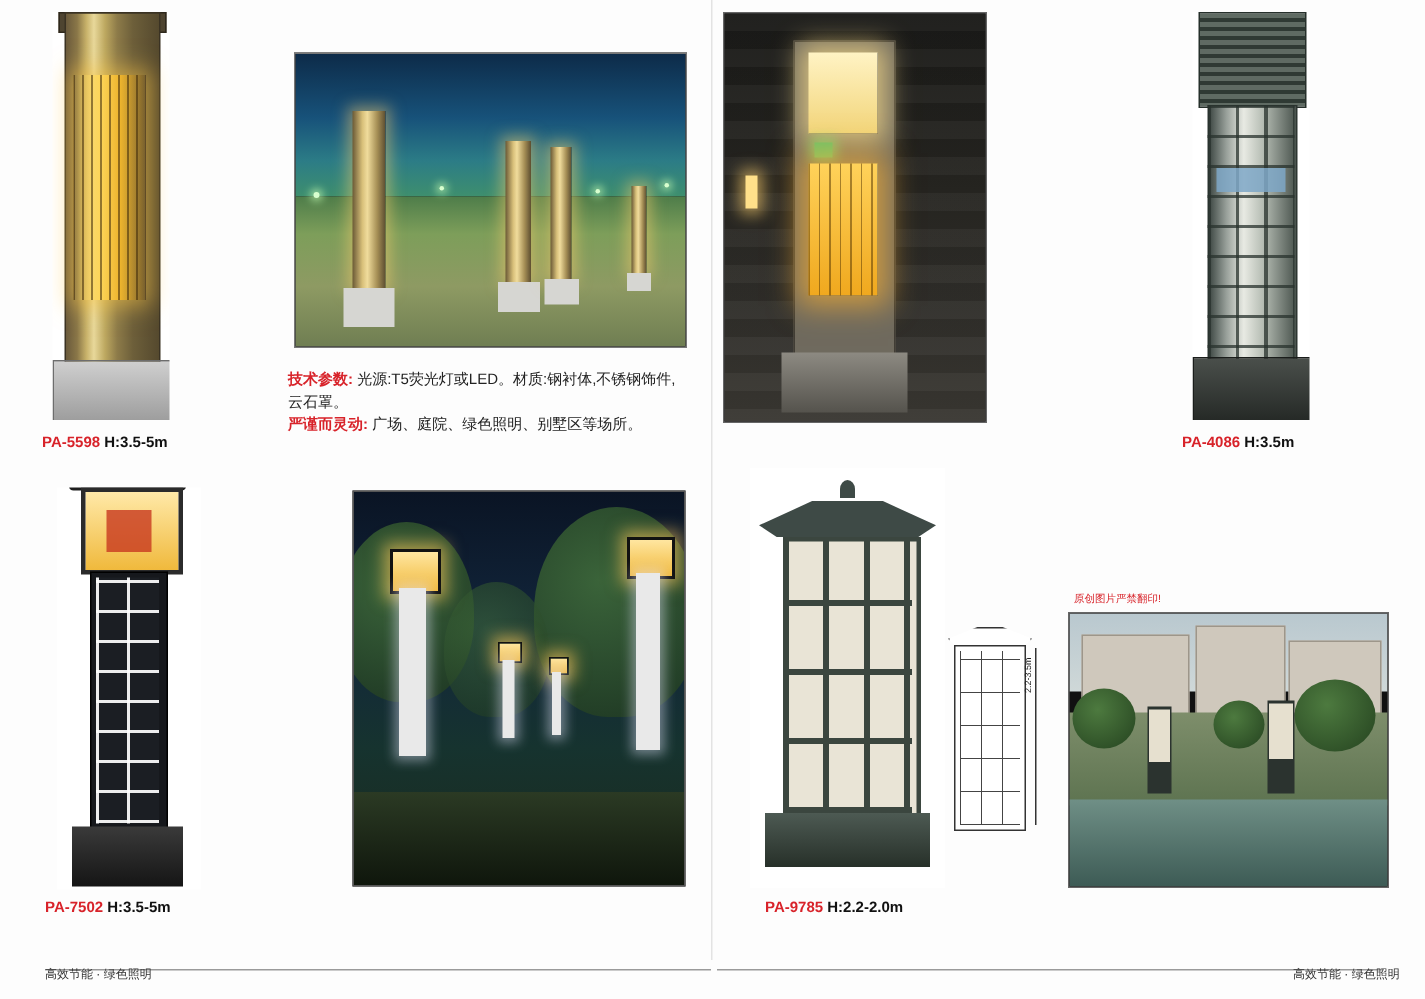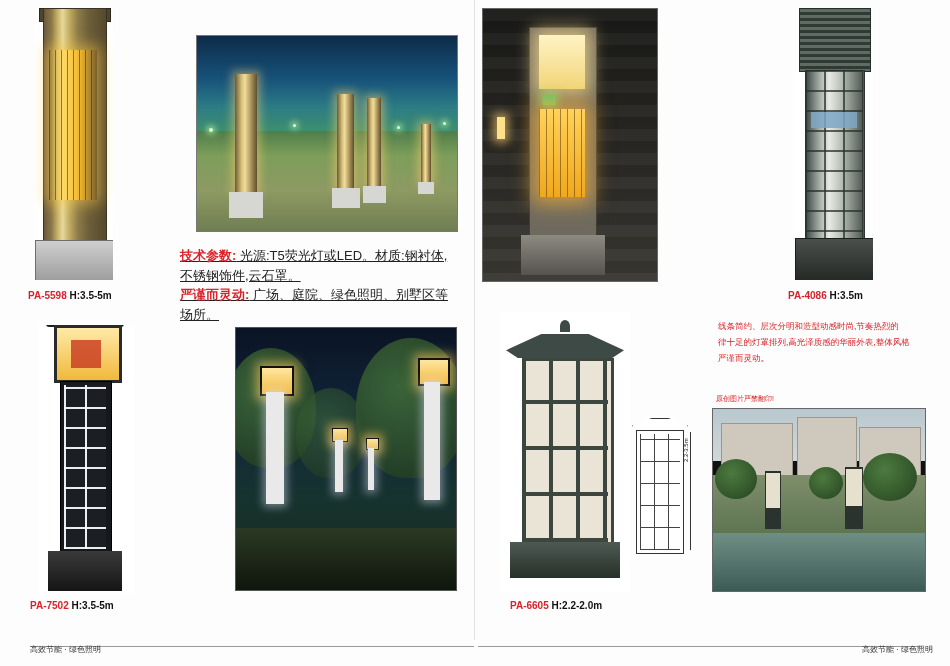--- a/index.html
+++ b/index.html
@@ -38,21 +38,21 @@
   .plaza-sky{position:absolute;left:0;top:0;right:0;height:95px;
     background:linear-gradient(180deg,#0d2b49 0%,#17527a 45%,#2c7c86 75%,#3e8f6e 100%);}
   .plaza-ground{position:absolute;left:0;top:95px;right:0;bottom:0;
     background:linear-gradient(180deg,#4e7d4a 0%,#7d9e5a 25%,#8e9a63 60%,#6f7e52 100%);}
   .plz-col{position:absolute;background:linear-gradient(90deg,#6b5a36,#d8c07a 30%,#f0dc9c 45%,#a58e55 75%,#5c4e31);
     box-shadow:0 0 10px 3px rgba(255,210,110,.5);}
   .plz-base{position:absolute;background:#d6d6d2;}
   .plz-dot{position:absolute;border-radius:50%;background:#d9ffcf;box-shadow:0 0 6px 2px rgba(200,255,180,.8);}
 
   
-  #spec{position:absolute;left:180px;top:246px;width:268px;font-size:13px;line-height:1.5;color:#222;text-decoration:underline;}
+  #spec{position:absolute;left:192px;top:246px;width:268px;font-size:10px;line-height:1.5;color:#222;}
   #spec .lbl{color:#d8232a;font-weight:bold;}
 
   
   #doorphoto{left:482px;top:8px;width:174px;height:272px;border:1px solid #666;}
   .dp-bg{position:absolute;inset:0;background:linear-gradient(180deg,#1a1a18 0%,#262521 40%,#3a3833 100%);}
   .dp-wall{position:absolute;left:0;top:0;width:100%;height:100%;
     background:repeating-linear-gradient(180deg,rgba(255,255,255,.03) 0 12px,rgba(0,0,0,.06) 12px 24px);}
   .dp-col{position:absolute;left:46px;top:18px;width:66px;height:210px;background:#6f6a5e;border:1px solid #413d35;}
   .dp-glow-top{position:absolute;left:56px;top:26px;width:46px;height:54px;
     background:linear-gradient(180deg,#fff3c4,#f2d57a);box-shadow:0 0 16px 6px rgba(255,225,140,.7);}
@@ -200,25 +200,20 @@
     <div class="t7601-body"></div>
     <div class="t7601-grid"></div>
     <div class="t7601-blue"></div>
     <div class="t7601-base"></div>
   </div>
   <div class="cap" style="left:788px;top:290px;">
     <span>PA-4086</span>
     <span class="h">H:3.5m</span>
   </div>
 
-  <div id="desc">
-    <div>线条简约、层次分明和造型动感时尚,节奏热烈的</div>
-    <div>律十足的灯罩排列,高光泽质感的华丽外表,整体风格</div>
-    <div>严谨而灵动。</div>
-  </div>
 
   <div class="photo" id="pa7502" style="background:#ffffff;">
     <div class="t7502-eave"></div>
     <div class="t7502-lamp"></div>
     <div class="t7502-body"></div>
     <div class="t7502-pat"></div>
     <div class="t7502-base"></div>
   </div>
   <div class="cap" style="left:30px;top:600px;">
     <span>PA-7502</span>
@@ -248,21 +243,21 @@
     <div class="l-grid"></div>
     <div class="l-base"></div>
   </div>
   <div class="draw-roof"></div>
   <div class="draw">
     <div class="dg"></div>
   </div>
   <div class="dim"></div>
   <div class="dim-lbl">2.2-3.5m</div>
   <div class="cap" style="left:510px;top:600px;">
-    <span>PA-6605</span>
+    <span>PA-9785</span>
     <span class="h">H:2.2-2.0m</span>
   </div>
 
   <div id="appnote">原创图片严禁翻印!</div>
   <div class="photo" id="appphoto">
     <div class="ap-sky"></div>
     <div class="ap-build" style="left:8px;top:14px;width:70px;height:56px;"></div>
     <div class="ap-build" style="left:84px;top:8px;width:58px;height:62px;"></div>
     <div class="ap-build" style="left:146px;top:18px;width:60px;height:52px;"></div>
     <div style="position:absolute;left:0;top:66px;right:0;height:62px;background:linear-gradient(180deg,#7e8e6b,#5d7350);"></div>

